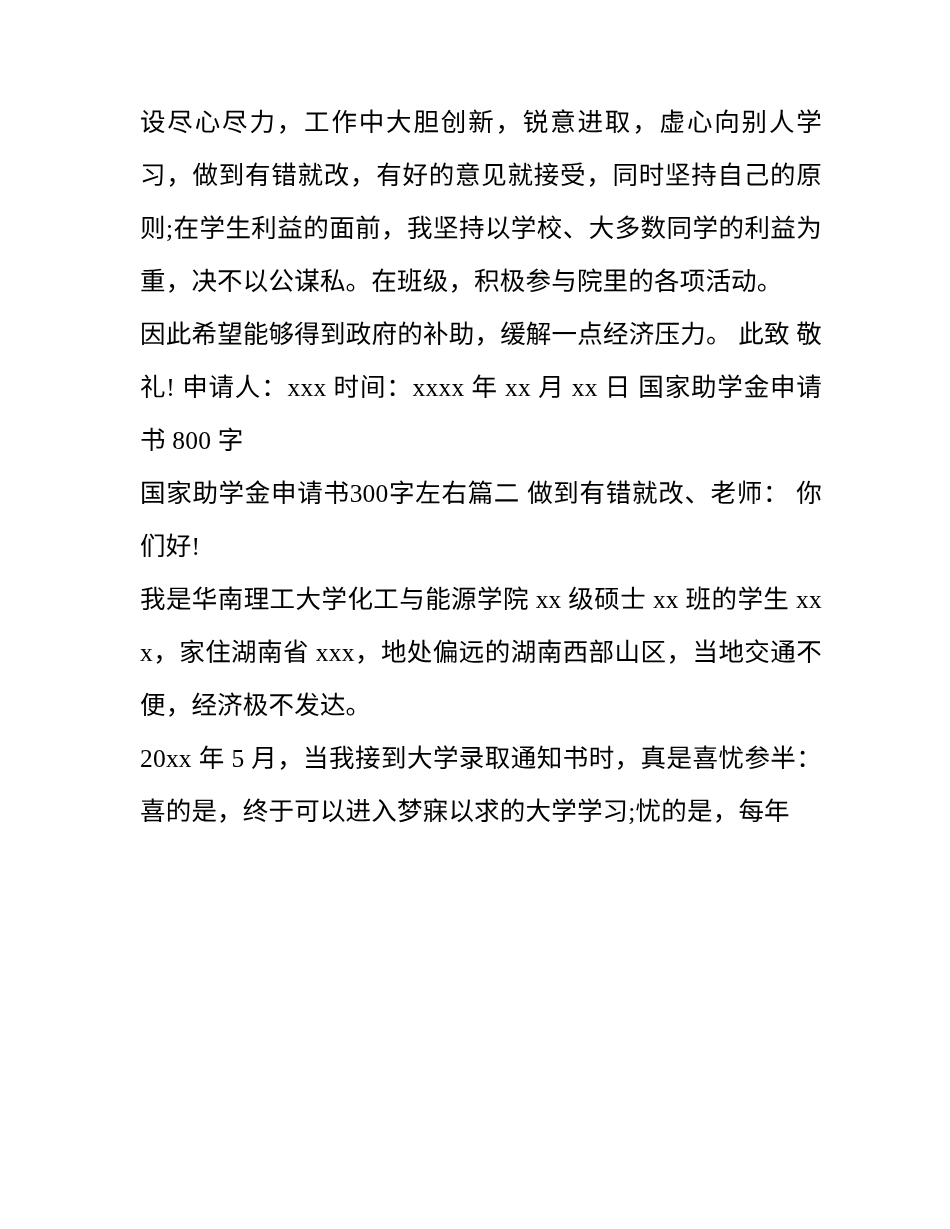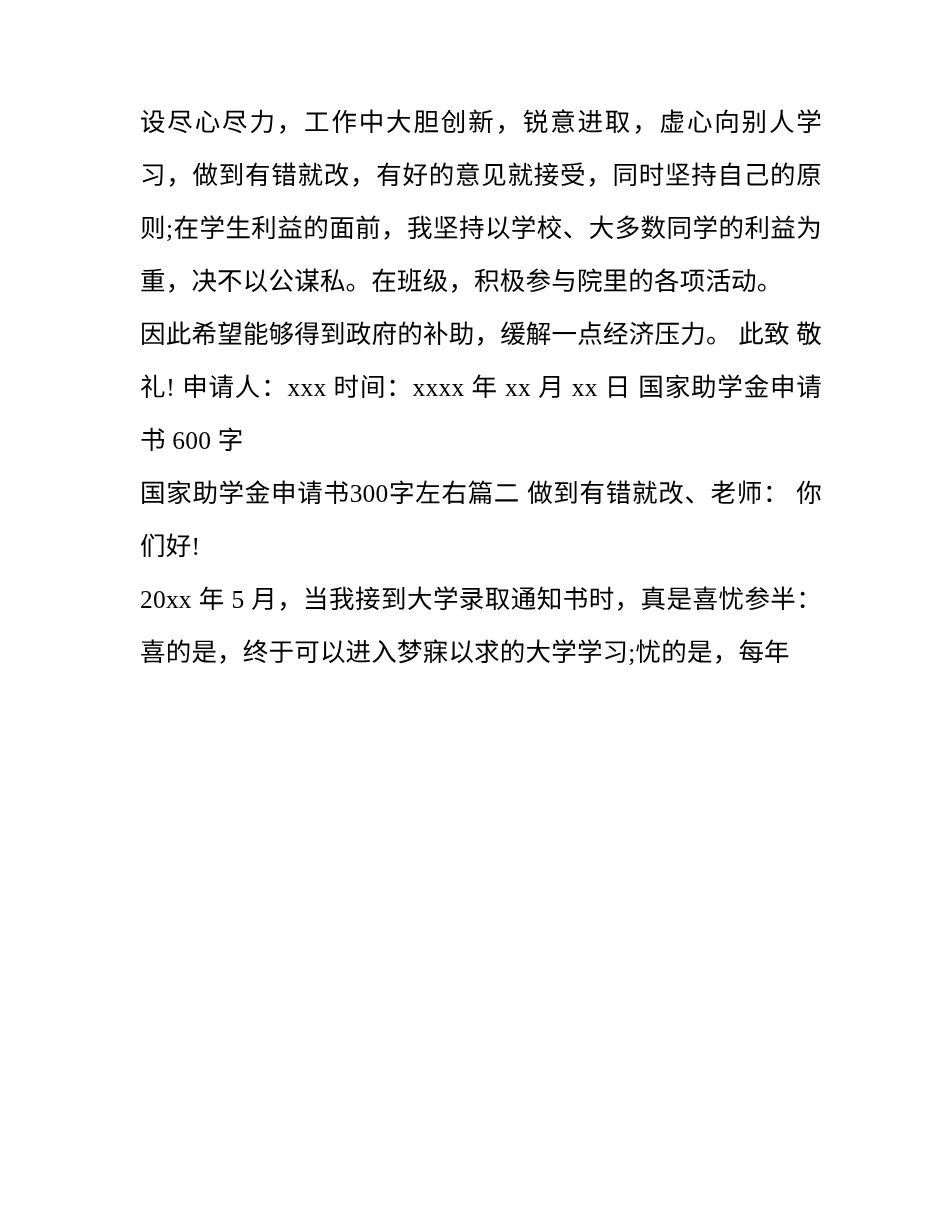--- a/index.html
+++ b/index.html
@@ -37,17 +37,18 @@
   .para + .para {
     margin-top: 0;
   }
 </style>
 </head>
 <body>
 
 <div class="page">
   <div class="doc-body">
     <p class="para">设尽心尽力，工作中大胆创新，锐意进取，虚心向别人学习，做到有错就改，有好的意见就接受，同时坚持自己的原则;在学生利益的面前，我坚持以学校、大多数同学的利益为重，决不以公谋私。在班级，积极参与院里的各项活动。</p>
-    <p class="para">因此希望能够得到政府的补助，缓解一点经济压力。 此致 敬礼! 申请人：xxx 时间：xxxx 年 xx 月 xx 日 国家助学金申请书 600 字</p>
+    <p class="para">因此希望能够得到政府的补助，缓解一点经济压力。 此致 敬礼! 申请人：xxx 时间：xxxx 年 xx 月 xx 日 国家助学金申请书 800 字</p>
     <p class="para">国家助学金申请书300字左右篇二 做到有错就改、老师： 你们好!</p>
+    <p class="para">我是华南理工大学化工与能源学院 xx 级硕士 xx 班的学生 xxx，家住湖南省 xxx，地处偏远的湖南西部山区，当地交通不便，经济极不发达。</p>
     <p class="para">20xx 年 5 月，当我接到大学录取通知书时，真是喜忧参半：喜的是，终于可以进入梦寐以求的大学学习;忧的是，每年</p>
   </div>
 </div>
 
 </body></html>

